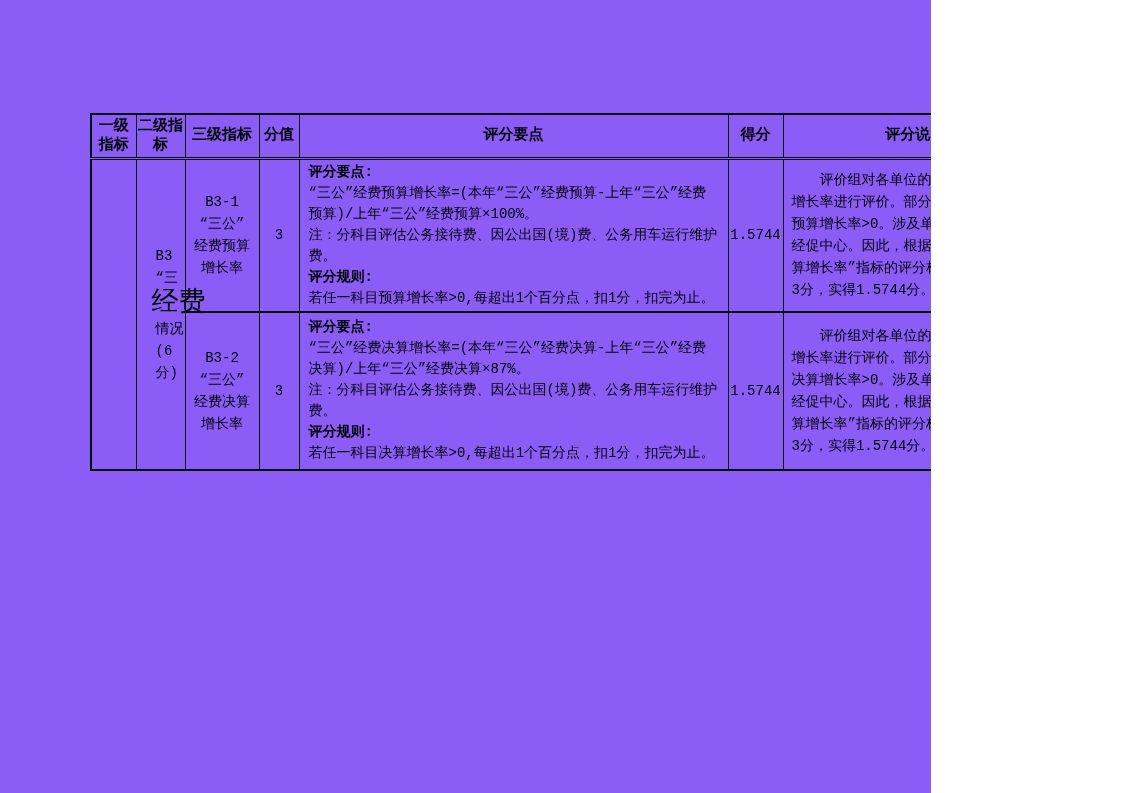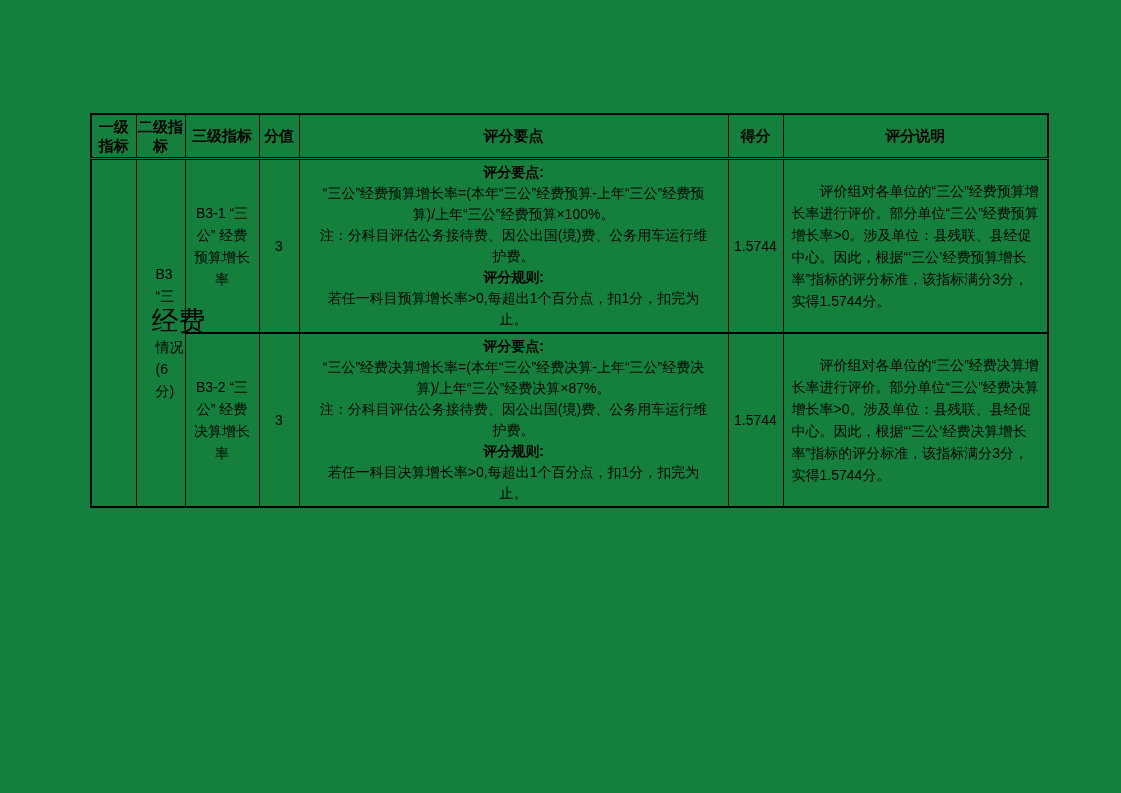--- a/index.html
+++ b/index.html
@@ -1,22 +1,22 @@
 <!DOCTYPE html>
 <html><head>
 <meta charset="utf-8">
 <style>
   html, body { margin: 0; padding: 0; background: #ffffff; }
   .page {
     position: relative;
-    width: 1121px;
+    width: 931px;
     height: 793px;
-    background: #15803d;
+    background: #8b5cf6;
     color: #000000;
-    font-family: Liberation Sans, sans-serif;
+    font-family: Liberation Mono, monospace;
     overflow: hidden;
   }
   table.score-table {
     position: absolute;
     left: 90px;
     top: 113px;
     width: 957px;
     border-collapse: collapse;
     table-layout: fixed;
     border: 2px solid #000000;
@@ -33,21 +33,21 @@
     font-size: 15px;
     line-height: 19px;
     text-align: center;
     border-bottom: 3px double #000000;
   }
   tr.r1 { height: 148px; }
   tr.r2 { height: 158px; }
   tr.r1 > td { border-bottom: 2px solid #000000; }
   td.c4, td.c6 { text-align: center; font-size: 14px; }
   td.c3 { font-size: 14px; padding: 0 6px; line-height: 22px; text-align: center; }
-  td.c5 { font-size: 14px; padding: 2px 20px; line-height: 21px; text-align: center; }
+  td.c5 { font-size: 14px; padding: 2px 9px; line-height: 21px; text-align: left; }
   td.c5 .bold { font-weight: bold; }
   td.c7 { font-size: 14px; padding: 2px 8px; line-height: 22px; text-align: left; }
   td.c7 .indent { text-indent: 2em; }
   .l2wrap { padding-left: 19px; font-size: 14px; line-height: 22px; text-align: left; }
   .l2wrap .big {
     font-size: 27px;
     line-height: 29px;
     white-space: nowrap;
     position: relative;
     z-index: 3;

